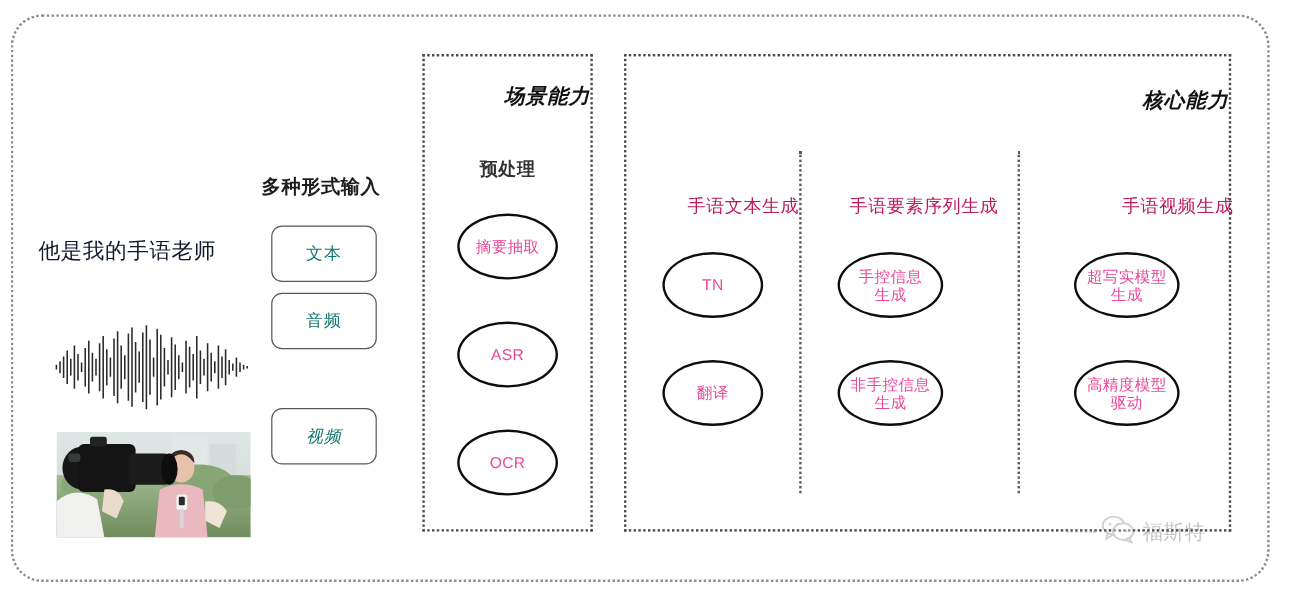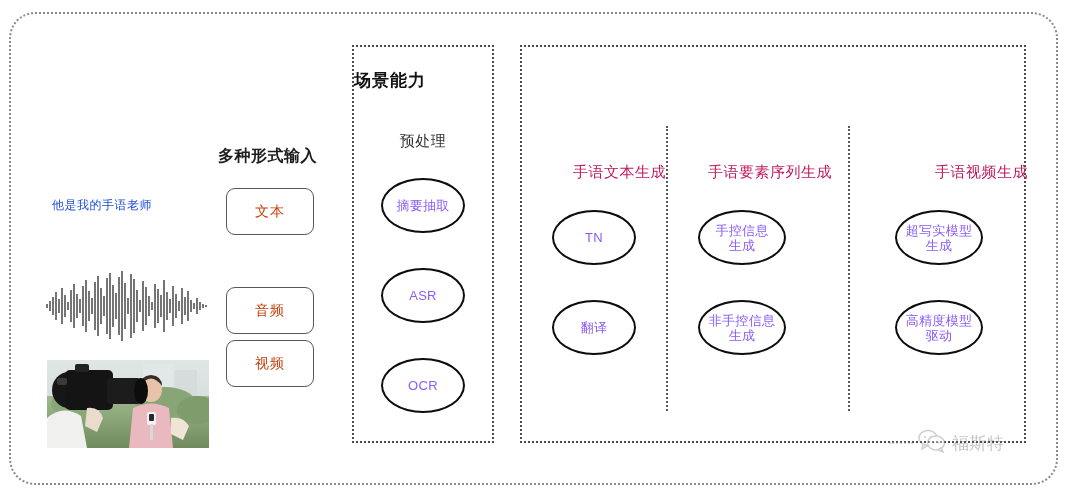--- a/index.html
+++ b/index.html
@@ -49,47 +49,47 @@
     left: 188px;
     top: 106px;
     font-size: 16px;
     font-weight: bold;
     color: #1d1d1d;
     white-space: nowrap;
     letter-spacing: 0.5px;
   }
   .sample-sentence {
     position: absolute;
-    left: 22px;
+    left: 2px;
     top: 157px;
-    font-size: 12px;
-    color: #1d4ed8;
+    font-size: 18px;
+    color: #0f172a;
     white-space: nowrap;
     letter-spacing: 0.5px;
   }
 
   
   .mod-btn {
     position: absolute;
     width: 88px;
     height: 47px;
     border: 1.6px solid #55585e;
     border-radius: 9px;
     box-sizing: border-box;
     display: flex;
     align-items: center;
     justify-content: center;
     font-size: 14px;
-    color: #c2410c;
+    color: #0f766e;
     background: #fff;
     letter-spacing: 1px;
   }
   .mod-btn.b0 { left: 196px; top: 148px; }
   .mod-btn.b1 { left: 196px; top: 244px; }
-  .mod-btn.b2 { left: 196px; top: 340px; }
+  .mod-btn.b2 { left: 196px; top: 340px; font-style: italic; }
 
   
   .waveform {
     position: absolute;
     left: 14px;
     top: 228px;
     width: 166px;
     height: 76px;
   }
   
@@ -112,57 +112,59 @@
   #core-panel {
     left: 520px;
     top: 45px;
     width: 506px;
     height: 398px;
   }
   .panel-title {
     position: absolute;
     left: 0;
     right: 0;
-    text-align: left;
+    text-align: right;
     font-size: 17px;
     font-weight: bold;
     color: #111;
     letter-spacing: 1px;
+    font-style: italic;
   }
   #scene-panel .panel-title { top: 22px; }
   #core-panel  .panel-title { top: 25px; }
 
   .sub-title {
     position: absolute;
     text-align: center;
     font-size: 15px;
     color: #333;
     letter-spacing: 0.5px;
     white-space: nowrap;
+    font-weight: bold;
   }
   #scene-panel .sub-title {
     left: 0; right: 0;
     top: 85px;
   }
 
   
   .ellipse {
     position: absolute;
     width: 84px;
     height: 55px;
     border: 2.2px solid #0d0d0d;
     border-radius: 50%;
     box-sizing: border-box;
     display: flex;
     align-items: center;
     justify-content: center;
     text-align: center;
     font-size: 13px;
     line-height: 15px;
-    color: #8b5cf6;
+    color: #ec4899;
     background: #fff;
     letter-spacing: 0.3px;
   }
   .ellipse.wide {
     width: 88px;
   }
   .ellipse span { display: block; }
 
   
   #scene-panel .ellipse { left: 27px; }
@@ -339,21 +341,21 @@
       <rect x="28" y="4" width="14" height="8" rx="2" fill="#222"></rect>
       <path d="M40 48 Q52 46 56 58 L50 72 L38 66 Z" fill="#e9dccd"></path>
       <rect x="10" y="18" width="10" height="7" rx="2" fill="#3a3a3a"></rect>
     </svg>
   </div>
 </div>
 
 <div class="mod-btn b0" style="left:226px; top:188px;">
   <span>文本</span>
 </div>
-<div class="mod-btn b1" style="left:226px; top:244px;margin-top:43px;">
+<div class="mod-btn b1" style="left:226px; top:244px;">
   <span>音频</span>
 </div>
 <div class="mod-btn b2" style="left:226px; top:340px;">
   <span>视频</span>
 </div>
 
 <div class="panel" id="scene-panel">
   <div class="panel-title">场景能力</div>
   <div class="sub-title">预处理</div>
 
@@ -362,20 +364,21 @@
   </div>
   <div class="ellipse e1">
     <span>ASR</span>
   </div>
   <div class="ellipse e2">
     <span>OCR</span>
   </div>
 </div>
 
 <div class="panel" id="core-panel">
+  <div class="panel-title">核心能力</div>
 
   <div class="col-divider d0"></div>
   <div class="col-divider d1"></div>
 
   <div class="col c0">
     <div class="col-header">手语文本生成</div>
     <div class="ellipse n1">
       <div>
         <span>翻译</span>
       </div>

